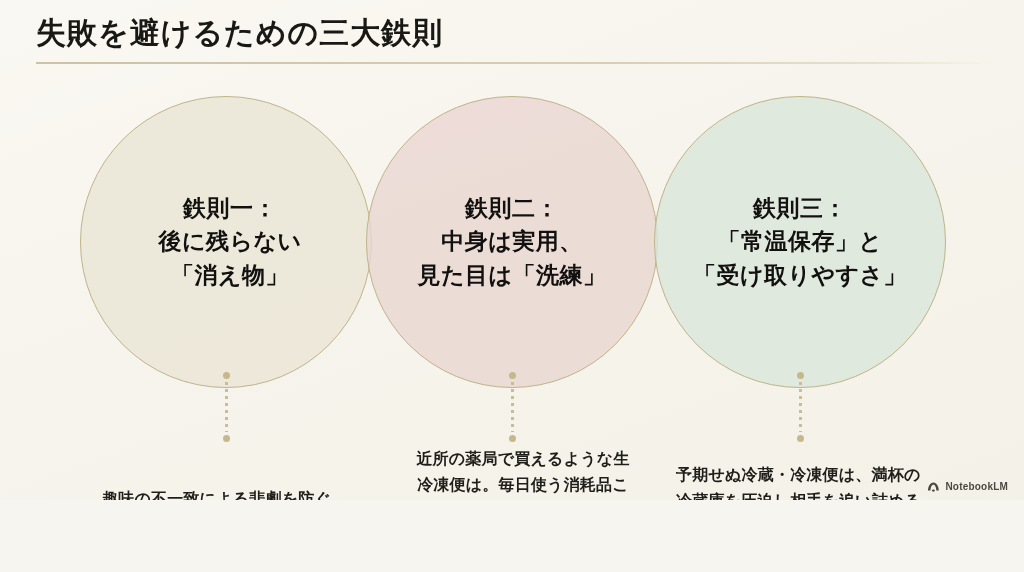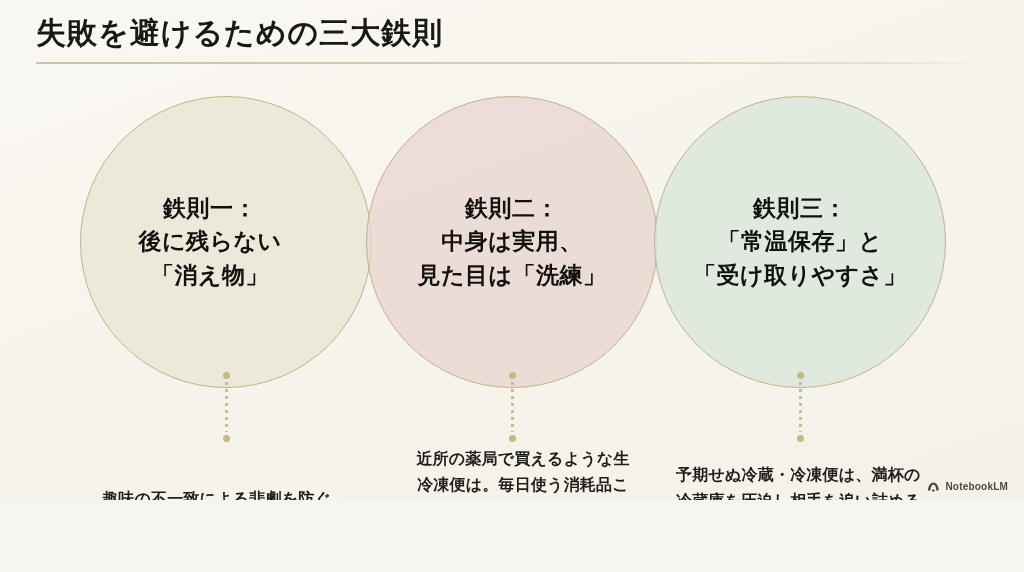--- a/index.html
+++ b/index.html
@@ -86,21 +86,21 @@
     align-items: center;
     justify-content: center;
     text-align: center;
     font-size: 23px;
     font-weight: 700;
     line-height: 1.46;
     color: #121110;
     letter-spacing: 0.5px;
     white-space: pre-line;
   }
-  .label-1 { left: 64px; }
+  .label-1 { left: 84px; }
   .label-2 { left: 366px; }
   .label-3 { left: 654px; }
 
   
   .connector {
     position: absolute;
     width: 14px;
     top: 372px;
     height: 70px;
     display: flex;

